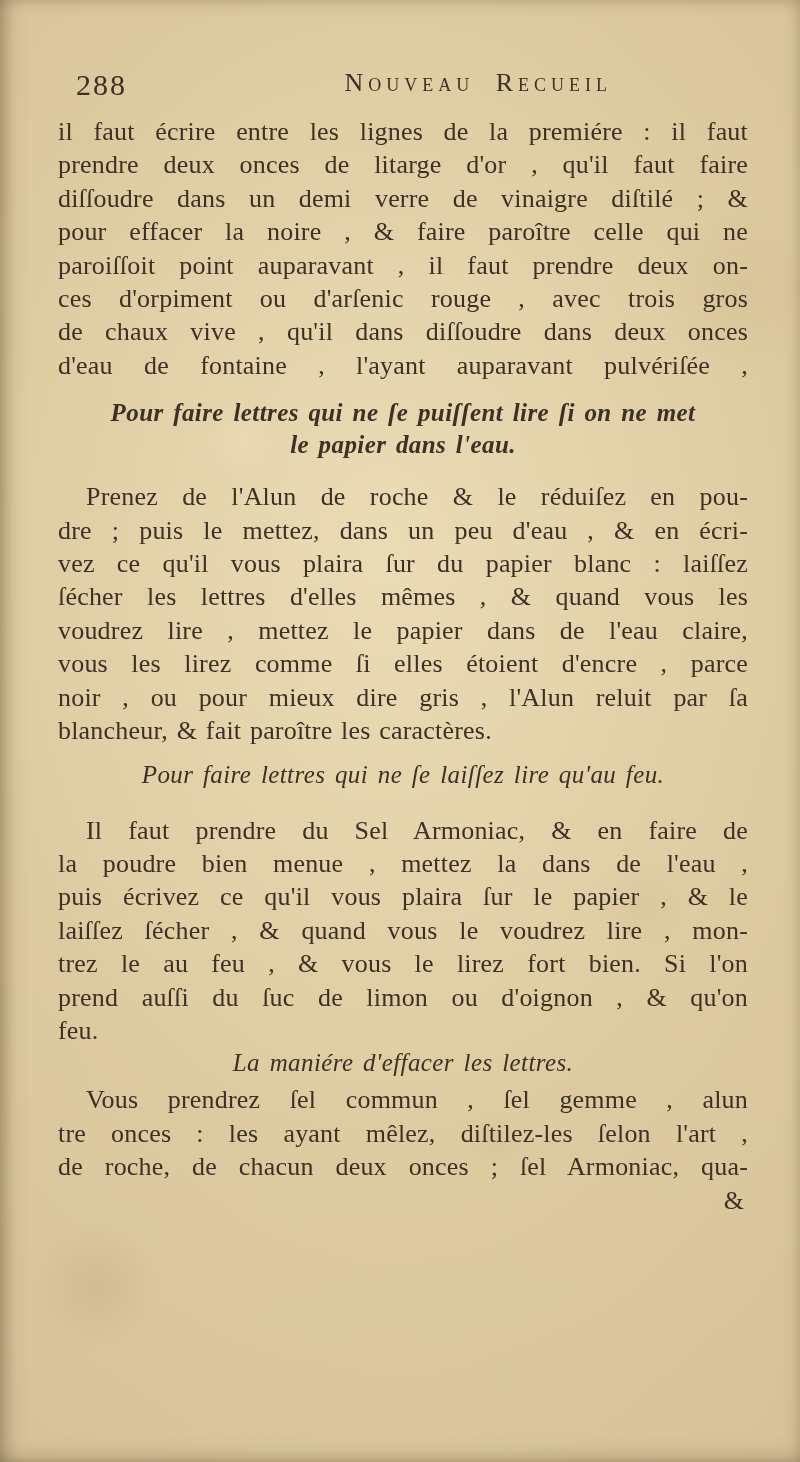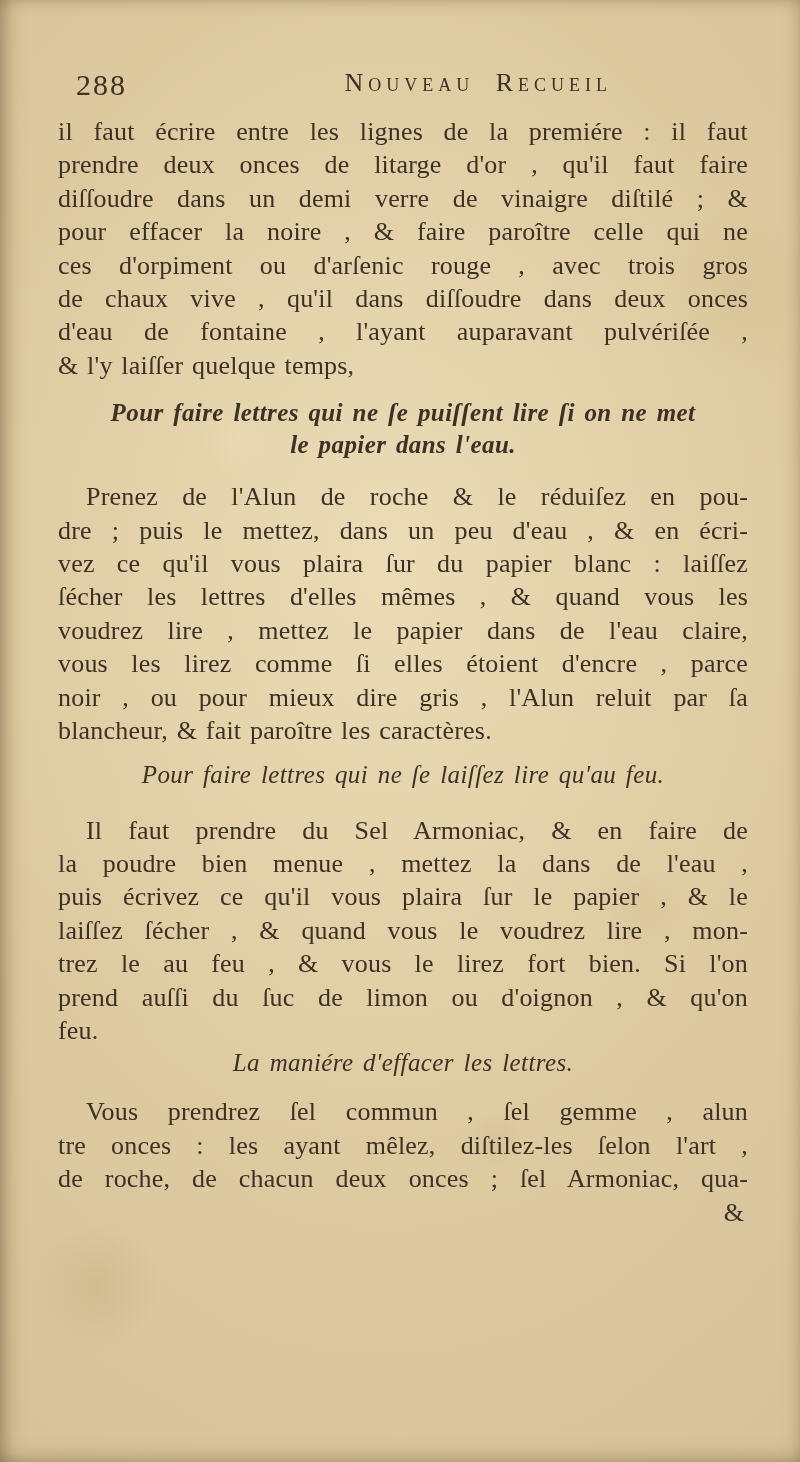--- a/index.html
+++ b/index.html
@@ -85,21 +85,21 @@
   .heading {
     font-style: italic;
     font-size: 25px;
     line-height: 32px;
     text-align: center;
     letter-spacing: 0.4px;
     word-spacing: 3px;
   }
   .heading1 { margin-top: 15px; margin-bottom: 19px; font-weight: bold; }
   .heading2 { margin-top: 11px; margin-bottom: 23px; }
-  .heading3 { margin-top: 0px;  margin-bottom: 16px; }
+  .heading3 { margin-top: 0px;  margin-bottom: 4px; }
   .catchword-row {
     text-align: right;
     padding-right: 4px;
     font-size: 26px;
     line-height: 33.4px;
   }
 </style>
 </head>
 <body>
 
@@ -109,24 +109,24 @@
     <div class="page-header">
       <span class="page-number">288</span>
       <span class="running-title">Nouveau Recueil</span>
     </div>
 
     <div class="para">
       <div class="line">il faut écrire entre les lignes de la premiére : il faut</div>
       <div class="line">prendre deux onces de litarge d'or , qu'il faut faire</div>
       <div class="line">diſſoudre dans un demi verre de vinaigre diſtilé ; &amp;</div>
       <div class="line">pour effacer la noire , &amp; faire paroître celle qui ne</div>
+      <div class="line">paroiſſoit point auparavant , il faut prendre deux on-</div>
       <div class="line">ces d'orpiment ou d'arſenic rouge , avec trois gros</div>
       <div class="line">de chaux vive , qu'il dans diſſoudre dans deux onces</div>
       <div class="line">d'eau de fontaine , l'ayant auparavant pulvériſée ,</div>
-      <div class="line endline">&amp; l'y laiſſer quelque temps,</div>
     </div>
 
     <div class="heading heading1">
       <div class="heading-line">Pour faire lettres qui ne ſe puiſſent lire ſi on ne met</div>
       <div class="heading-line">le papier dans l'eau.</div>
     </div>
 
     <div class="para">
       <div class="line indent">Prenez de l'Alun de roche &amp; le réduiſez en pou-</div>
       <div class="line">dre ; puis le mettez, dans un peu d'eau , &amp; en écri-</div>

